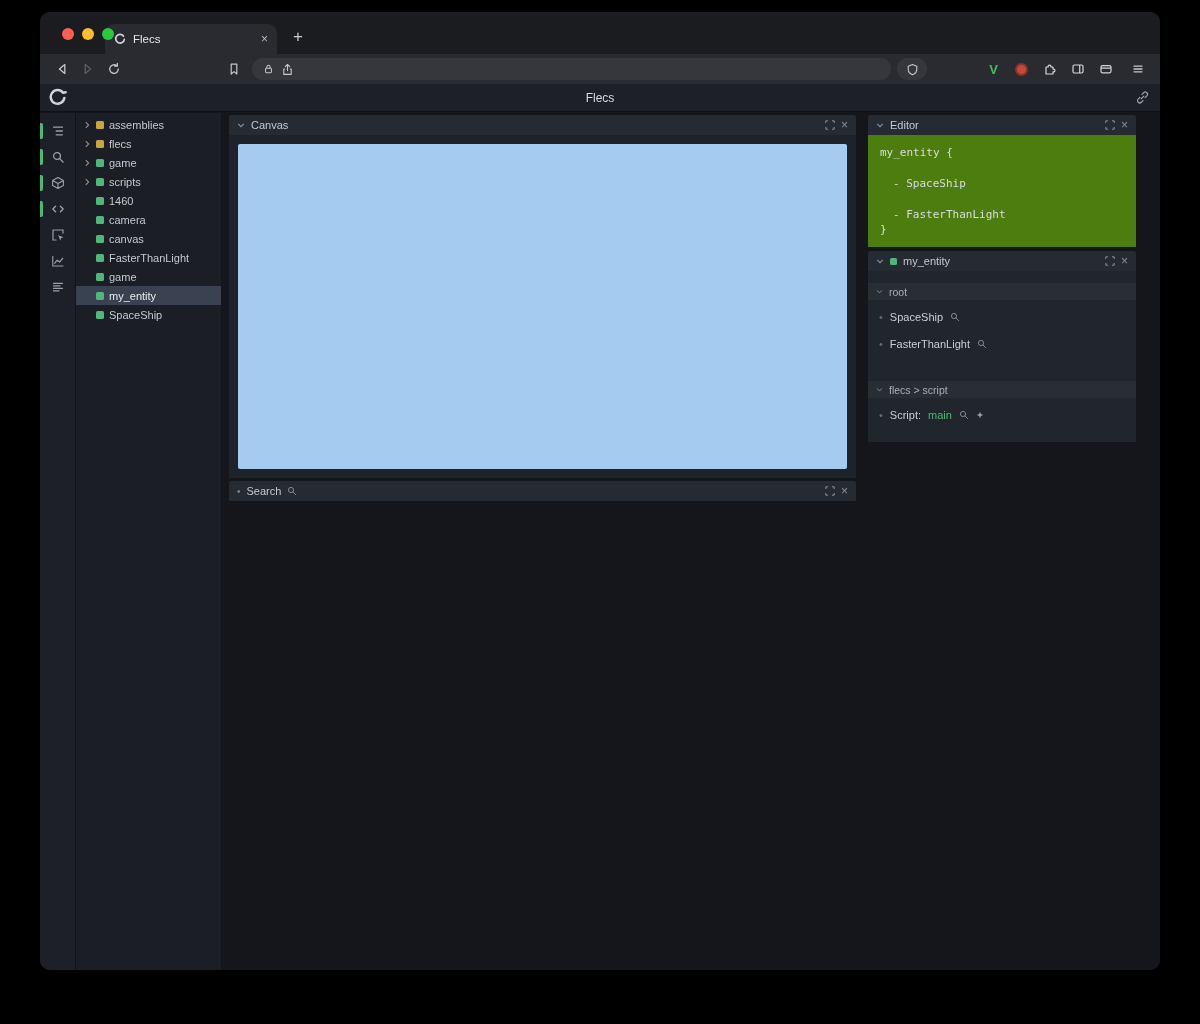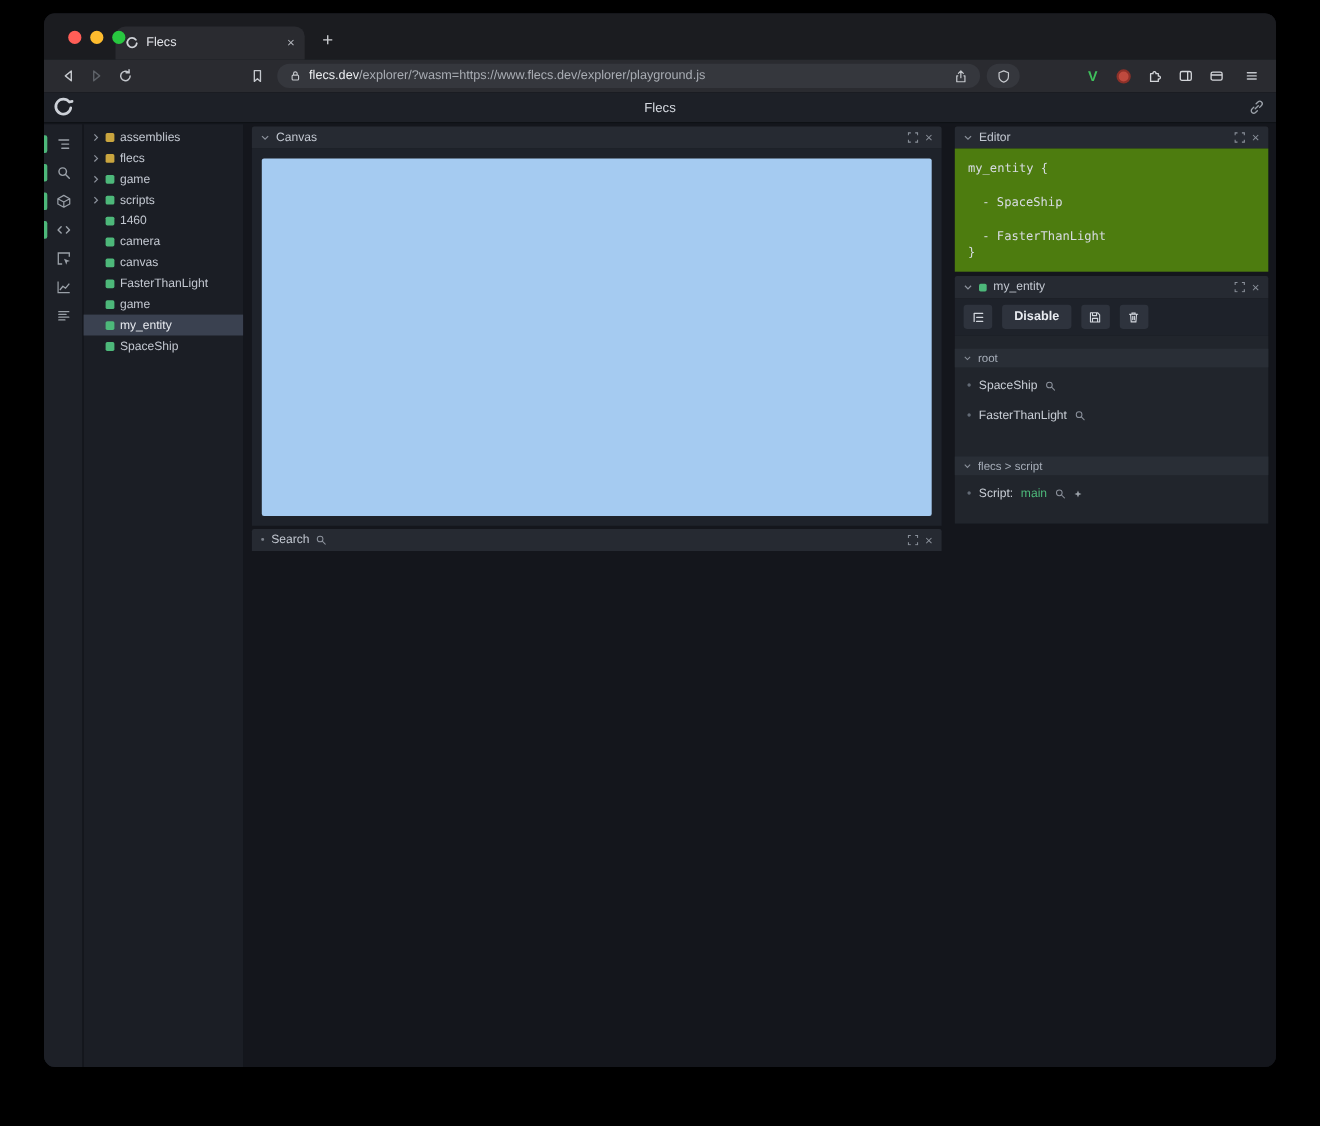--- a/index.html
+++ b/index.html
@@ -54,21 +54,21 @@
   .treepanel { width:146px; background:#1b1e25; border-left:1px solid #111318; padding-top:2px;
                font-size:11px; color:#c3c8d1; }
   .titem { height:19px; display:flex; align-items:center; gap:5px; padding-left:7px; white-space:nowrap; }
   .titem.selected { background:#3a4150; color:#e8ebf0; }
   .tchev { width:8px; display:flex; align-items:center; color:#8b919b; }
   .sq { width:8px; height:8px; border-radius:1.5px; flex:none; }
   .sq.green { background:#4db87a; } .sq.yellow { background:#c9a53f; }
   .sq.small { width:7px; height:7px; }
 
   .centercol { flex:1; padding:2px 8px 0 8px; display:flex; flex-direction:column; gap:3px; }
-  .rightcol { width:296px; padding:2px 7px 0 4px; display:flex; flex-direction:column; gap:4px; }
+  .rightcol { width:296px; padding:2px 24px 0 4px; display:flex; flex-direction:column; gap:4px; }
 
   .phead { height:20px; background:#262a32; border-radius:2px 2px 0 0; display:flex; align-items:center;
            gap:6px; padding:0 8px; color:#c3c8d1; font-size:11px; flex:none; }
   .phead .sp { flex:1; }
   .pbtn { color:#8b919b; display:flex; align-items:center; font-size:12px; }
   .dot { color:#7d838d; font-size:10px; }
 
   .canvasbody { height:343px; background:#1e222a; padding:9px; }
   .bluecanvas { width:100%; height:100%; background:#a5cbf1; border-radius:2px; }
 
@@ -140,21 +140,20 @@
           <path d="M4.2 2.2 H9.8 V12 L7 9.6 L4.2 12 Z" fill="none" stroke="currentColor" stroke-width="1.2" stroke-linejoin="round"></path>
         </svg>
     </span>
     <div class="urlbar">
       <span>
         <svg width="11" height="12" viewBox="0 0 12 12">
             <rect x="2.8" y="5.2" width="6.4" height="4.8" rx="1" fill="none" stroke="#c4c7cc" stroke-width="1.1"></rect>
             <path d="M4.2 5.2 V3.8 a1.8 1.8 0 0 1 3.6 0 V5.2" fill="none" stroke="#c4c7cc" stroke-width="1.1"></path>
           </svg>
       </span>
-      <span class="urltext"><span class="host">flecs.dev</span><span class="rest">/explorer/?wasm=https://www.flecs.dev/explorer/playground.js</span></span>
       <span class="pbtn">
         <svg width="13" height="13" viewBox="0 0 14 14">
             <path d="M7 1.8 V8.2 M4.6 4 L7 1.6 L9.4 4 M4 6.4 H3 V12.2 H11 V6.4 H10" fill="none" stroke="#c4c7cc" stroke-width="1.2" stroke-linecap="round" stroke-linejoin="round"></path>
           </svg>
       </span>
     </div>
     <span class="shieldpill">
       <svg width="13" height="13" viewBox="0 0 14 14">
           <path d="M7 1.6 L11.6 3.4 V7 C11.6 9.8 9.6 11.6 7 12.6 C4.4 11.6 2.4 9.8 2.4 7 V3.4 Z" fill="none" stroke="currentColor" stroke-width="1.2" stroke-linejoin="round"></path>
         </svg>
@@ -404,38 +403,20 @@
             <span>my_entity</span>
             <span class="sp"></span>
             <span class="pbtn">
                 <svg width="10" height="10" viewBox="0 0 10 10">
                   <path d="M3 0.8 H0.8 V3 M7 0.8 H9.2 V3 M9.2 7 V9.2 H7 M3 9.2 H0.8 V7" fill="none" stroke="currentColor" stroke-width="1"></path>
                 </svg>
               </span>
             <span class="pbtn">×</span>
           </div>
 
-          <div class="ptoolbar">
-            <span class="tbtn">
-              <svg width="13" height="13" viewBox="0 0 14 14">
-                  <path d="M2.8 3 H11.2 M5.2 7 H11.2 M5.2 11 H11.2 M2.8 3 V11" fill="none" stroke="currentColor" stroke-width="1.2" stroke-linecap="round"></path>
-                </svg>
-            </span>
-            <span class="tbtn txt">Disable</span>
-            <span class="tbtn">
-              <svg width="13" height="13" viewBox="0 0 14 14">
-                  <path d="M2.5 2.5 H9.5 L11.5 4.5 V11.5 H2.5 Z M4.5 2.5 V5.3 H8.5 V2.5 M4.5 11.5 V8 H9.5 V11.5" fill="none" stroke="currentColor" stroke-width="1.1" stroke-linejoin="round"></path>
-                </svg>
-            </span>
-            <span class="tbtn">
-              <svg width="13" height="13" viewBox="0 0 14 14">
-                  <path d="M3 4 H11 M5.5 4 V2.8 H8.5 V4 M4.1 4 L4.7 11.4 H9.3 L9.9 4 M6.2 6 V9.4 M7.8 6 V9.4" fill="none" stroke="currentColor" stroke-width="1.1" stroke-linecap="round"></path>
-                </svg>
-            </span>
-          </div>
 
           <div class="pcontent">
             <div class="sechead">
               <span class="pbtn">
                   <svg width="7" height="7" viewBox="0 0 8 8">
                     <path d="M1.2 2.8 L4 5.6 L6.8 2.8" fill="none" stroke="currentColor" stroke-width="1.1"></path>
                   </svg>
                 </span>
               <span>root</span>
             </div>

